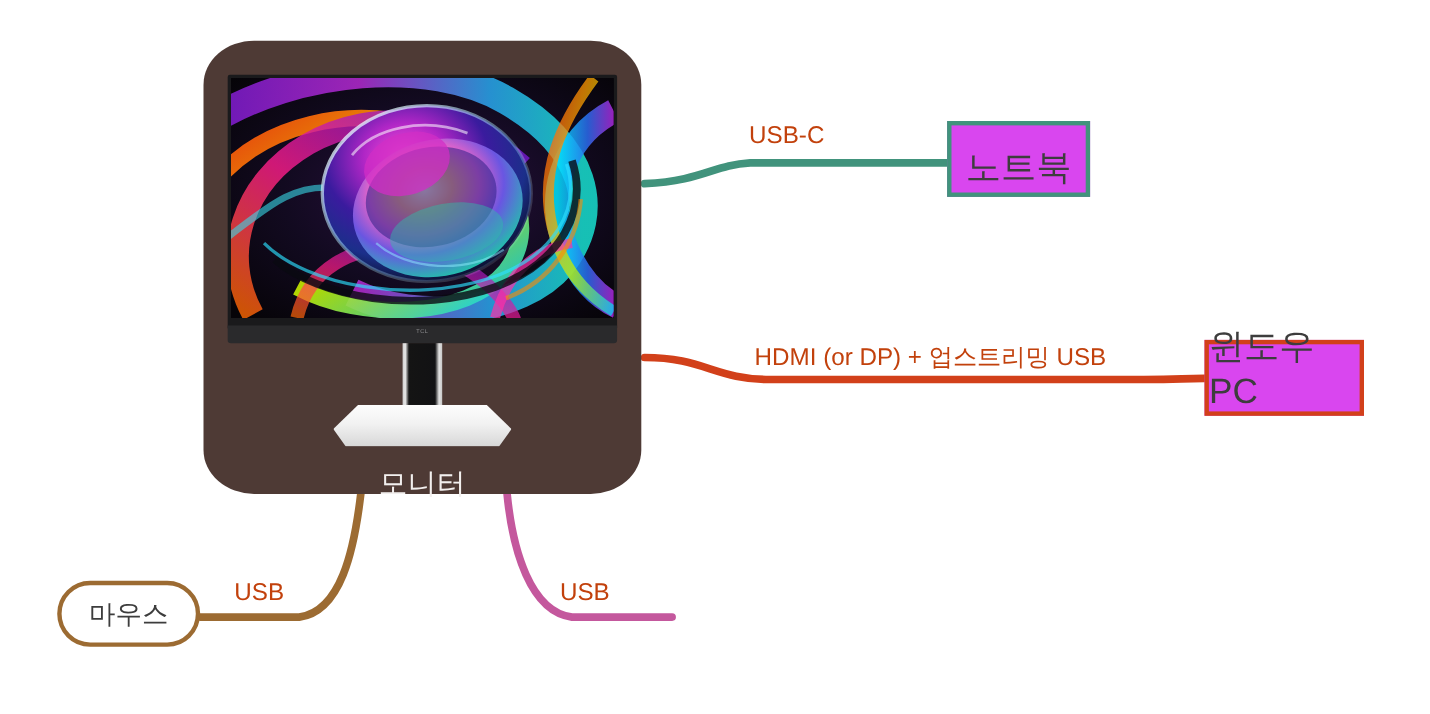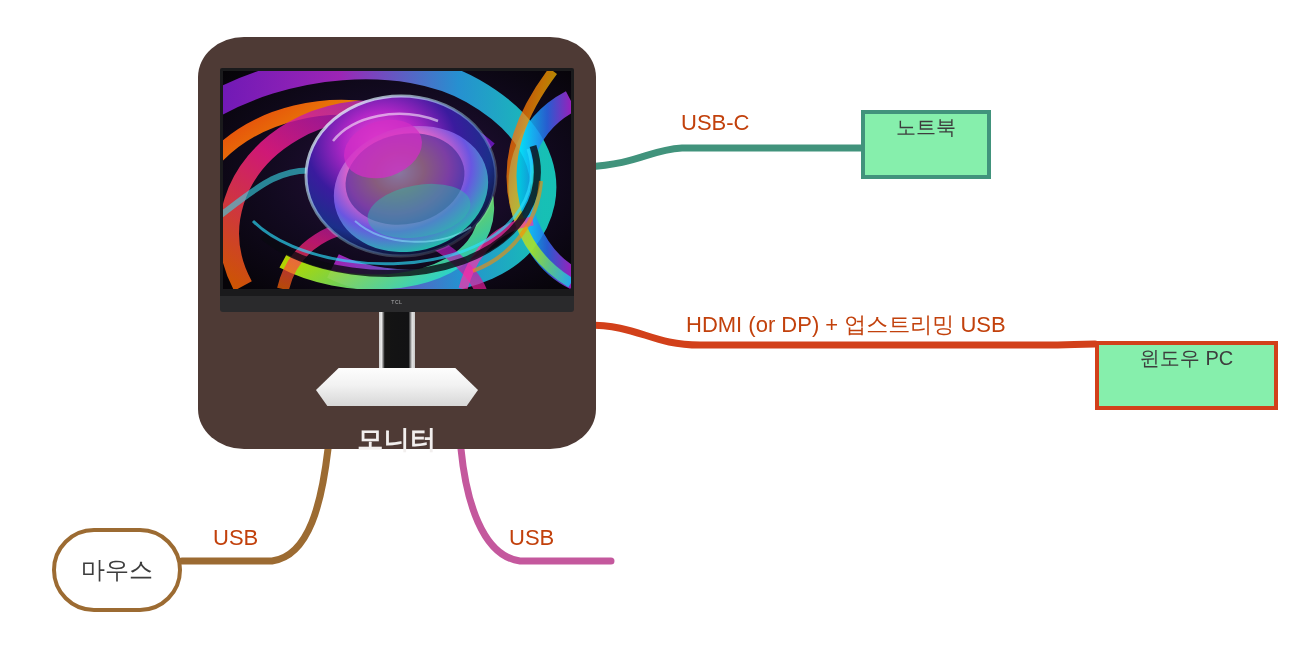--- a/index.html
+++ b/index.html
@@ -29,28 +29,27 @@
   }
   .edge-path {
     fill: none;
     stroke-linecap: round;
     stroke-linejoin: round;
   }
 
   
   #monitor-node {
     position: absolute;
-    left: 198px;
+    left: 185px;
     top: 37px;
     width: 398px;
     height: 412px;
     background: #4E3A35;
     border-radius: 46px / 40px;
     z-index: 3;
-    font-weight: bold;
   }
   #monitor-photo {
     position: absolute;
     left: 22px;
     top: 31px;
     width: 354px;
     height: 270px;
   }
   #monitor-bezel {
     position: absolute;
@@ -118,63 +117,62 @@
     top: 385px;
     text-align: center;
     color: #f2efee;
     font-size: 26px;
     letter-spacing: 0.5px;
   }
 
   
   .rect-node {
     position: absolute;
-    background: #86efac;
+    background: #d946ef;
     box-sizing: border-box;
     display: flex;
-    align-items: flex-start;
+    align-items: flex-end;
     justify-content: center;
-    font-size: 20px;
+    font-size: 32px;
     color: #3d3d3d;
     z-index: 4;
   }
   #node-laptop {
     left: 861px;
     top: 110px;
     width: 130px;
     height: 69px;
     border: 4px solid #41937C;
   }
   #node-windows-pc {
     left: 1095px;
     top: 309px;
-    width: 183px;
+    width: 145px;
     height: 69px;
     border: 4px solid #D2401A;
-    margin-top: 32px;
   }
 
   
   .pill-node {
     position: absolute;
     background: #ffffff;
     box-sizing: border-box;
     display: flex;
     align-items: center;
     justify-content: center;
     font-size: 24px;
     color: #3d3d3d;
     border-radius: 999px;
     z-index: 4;
   }
   #node-mouse {
     left: 52px;
     top: 528px;
     width: 130px;
-    height: 84px;
+    height: 60px;
     border: 4px solid #9C6B32;
   }
   #node-keyboard {
     left: 611px;
     top: 528px;
     width: 126px;
     height: 64px;
     border: 4px solid #C4589D;
   }
 

